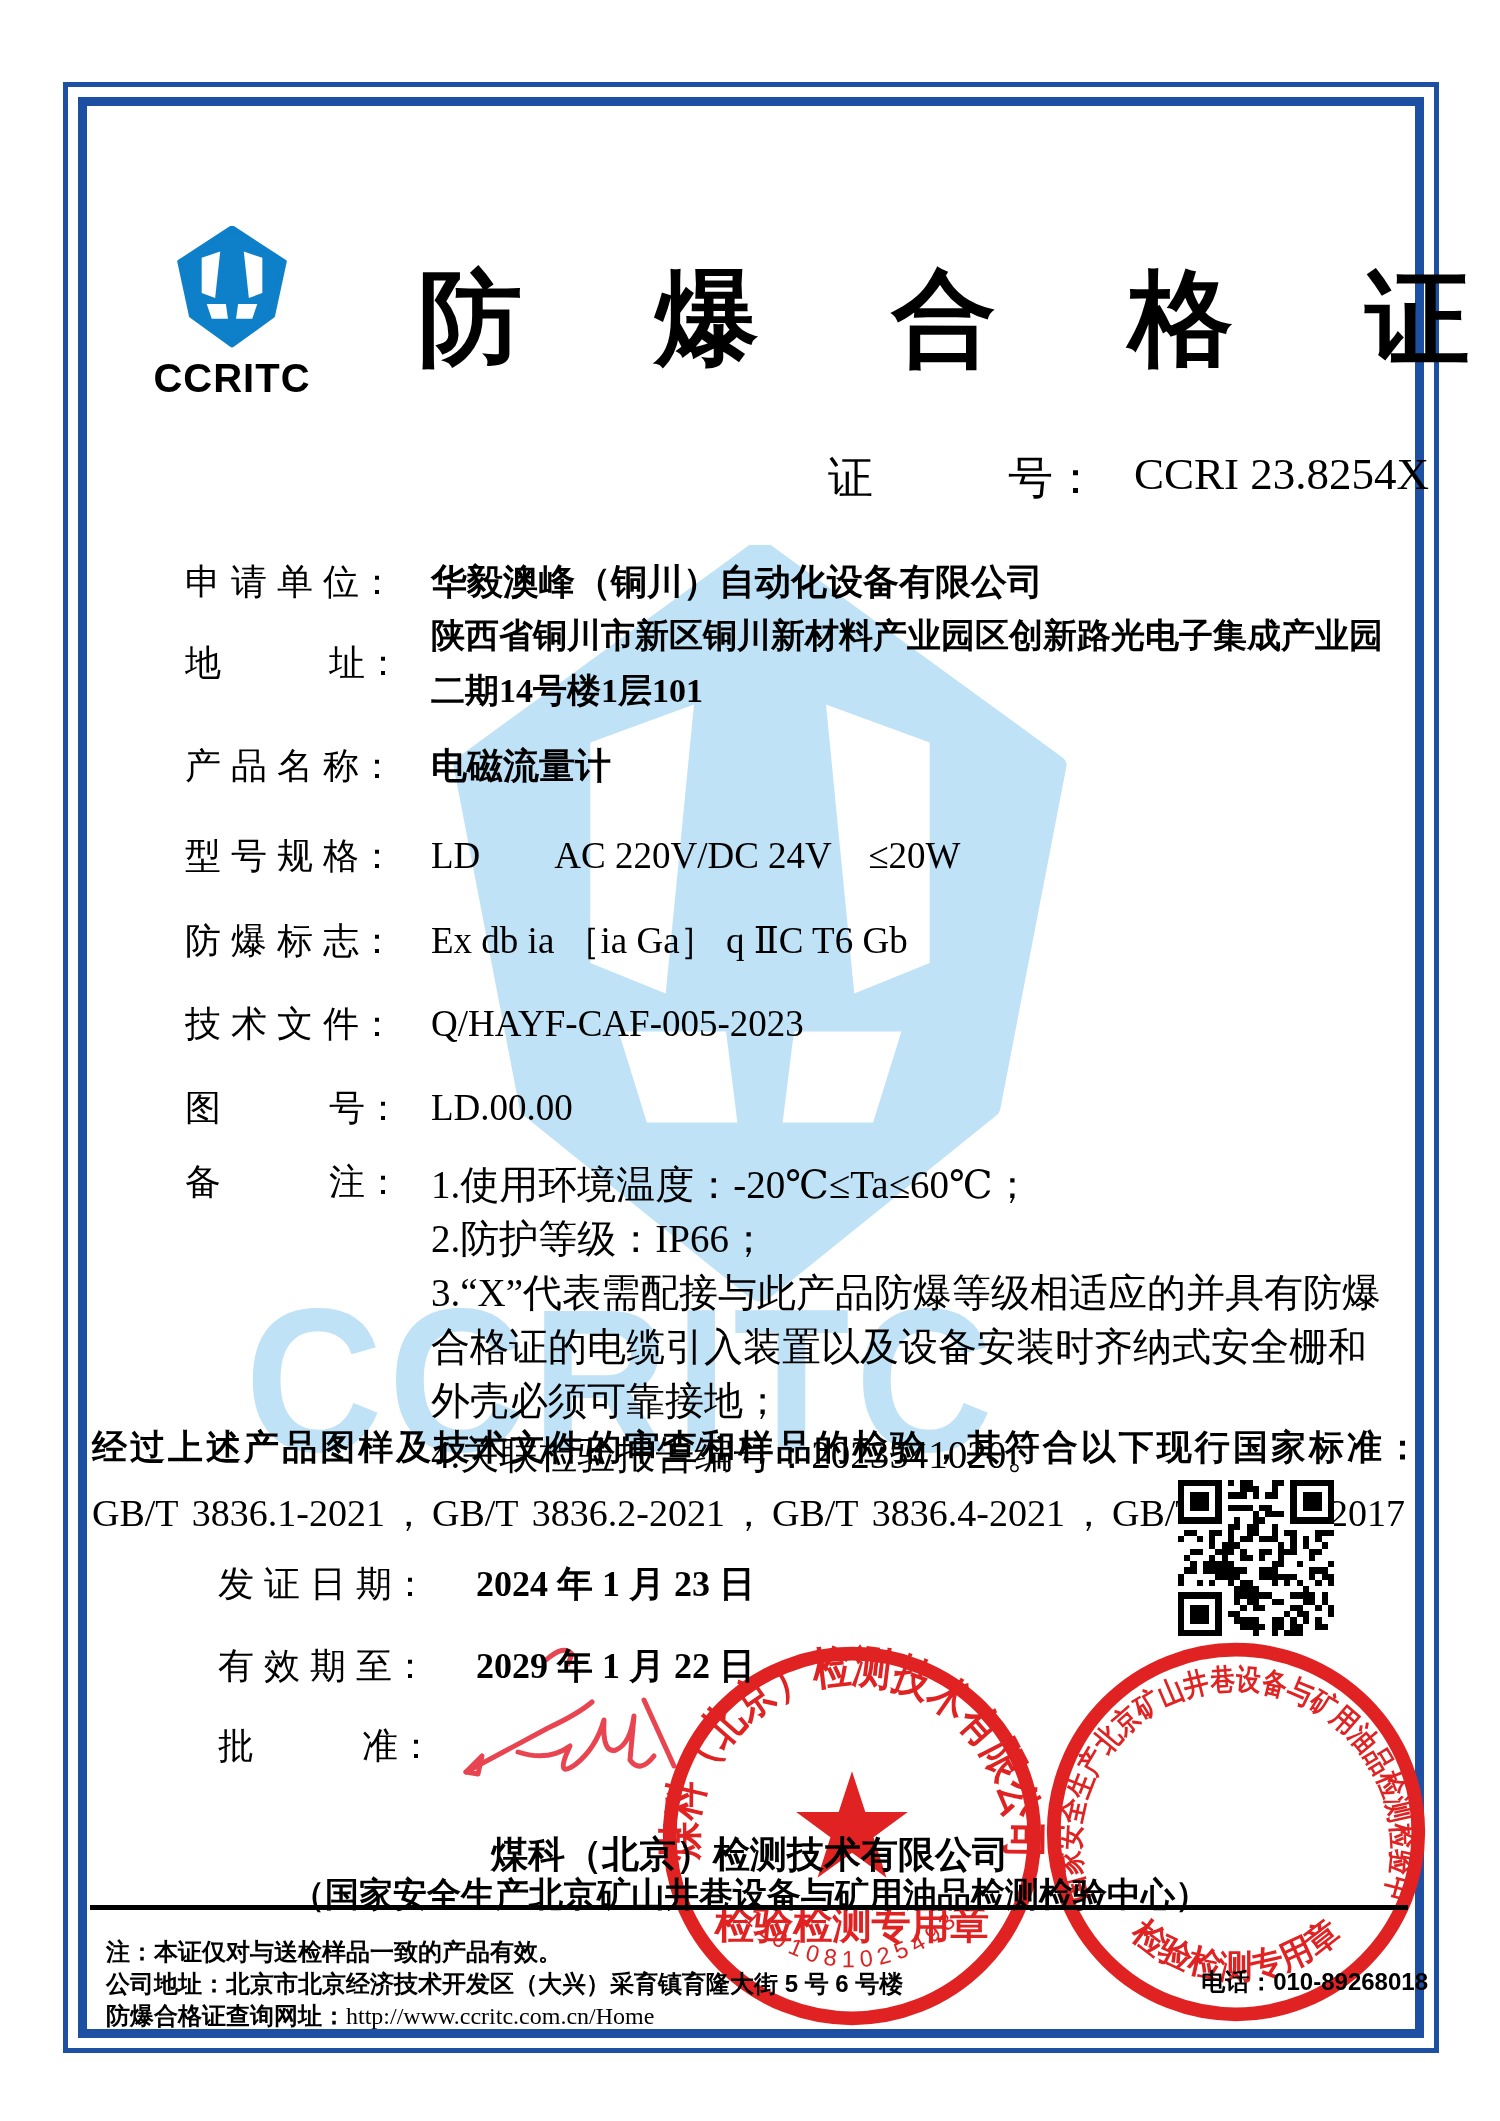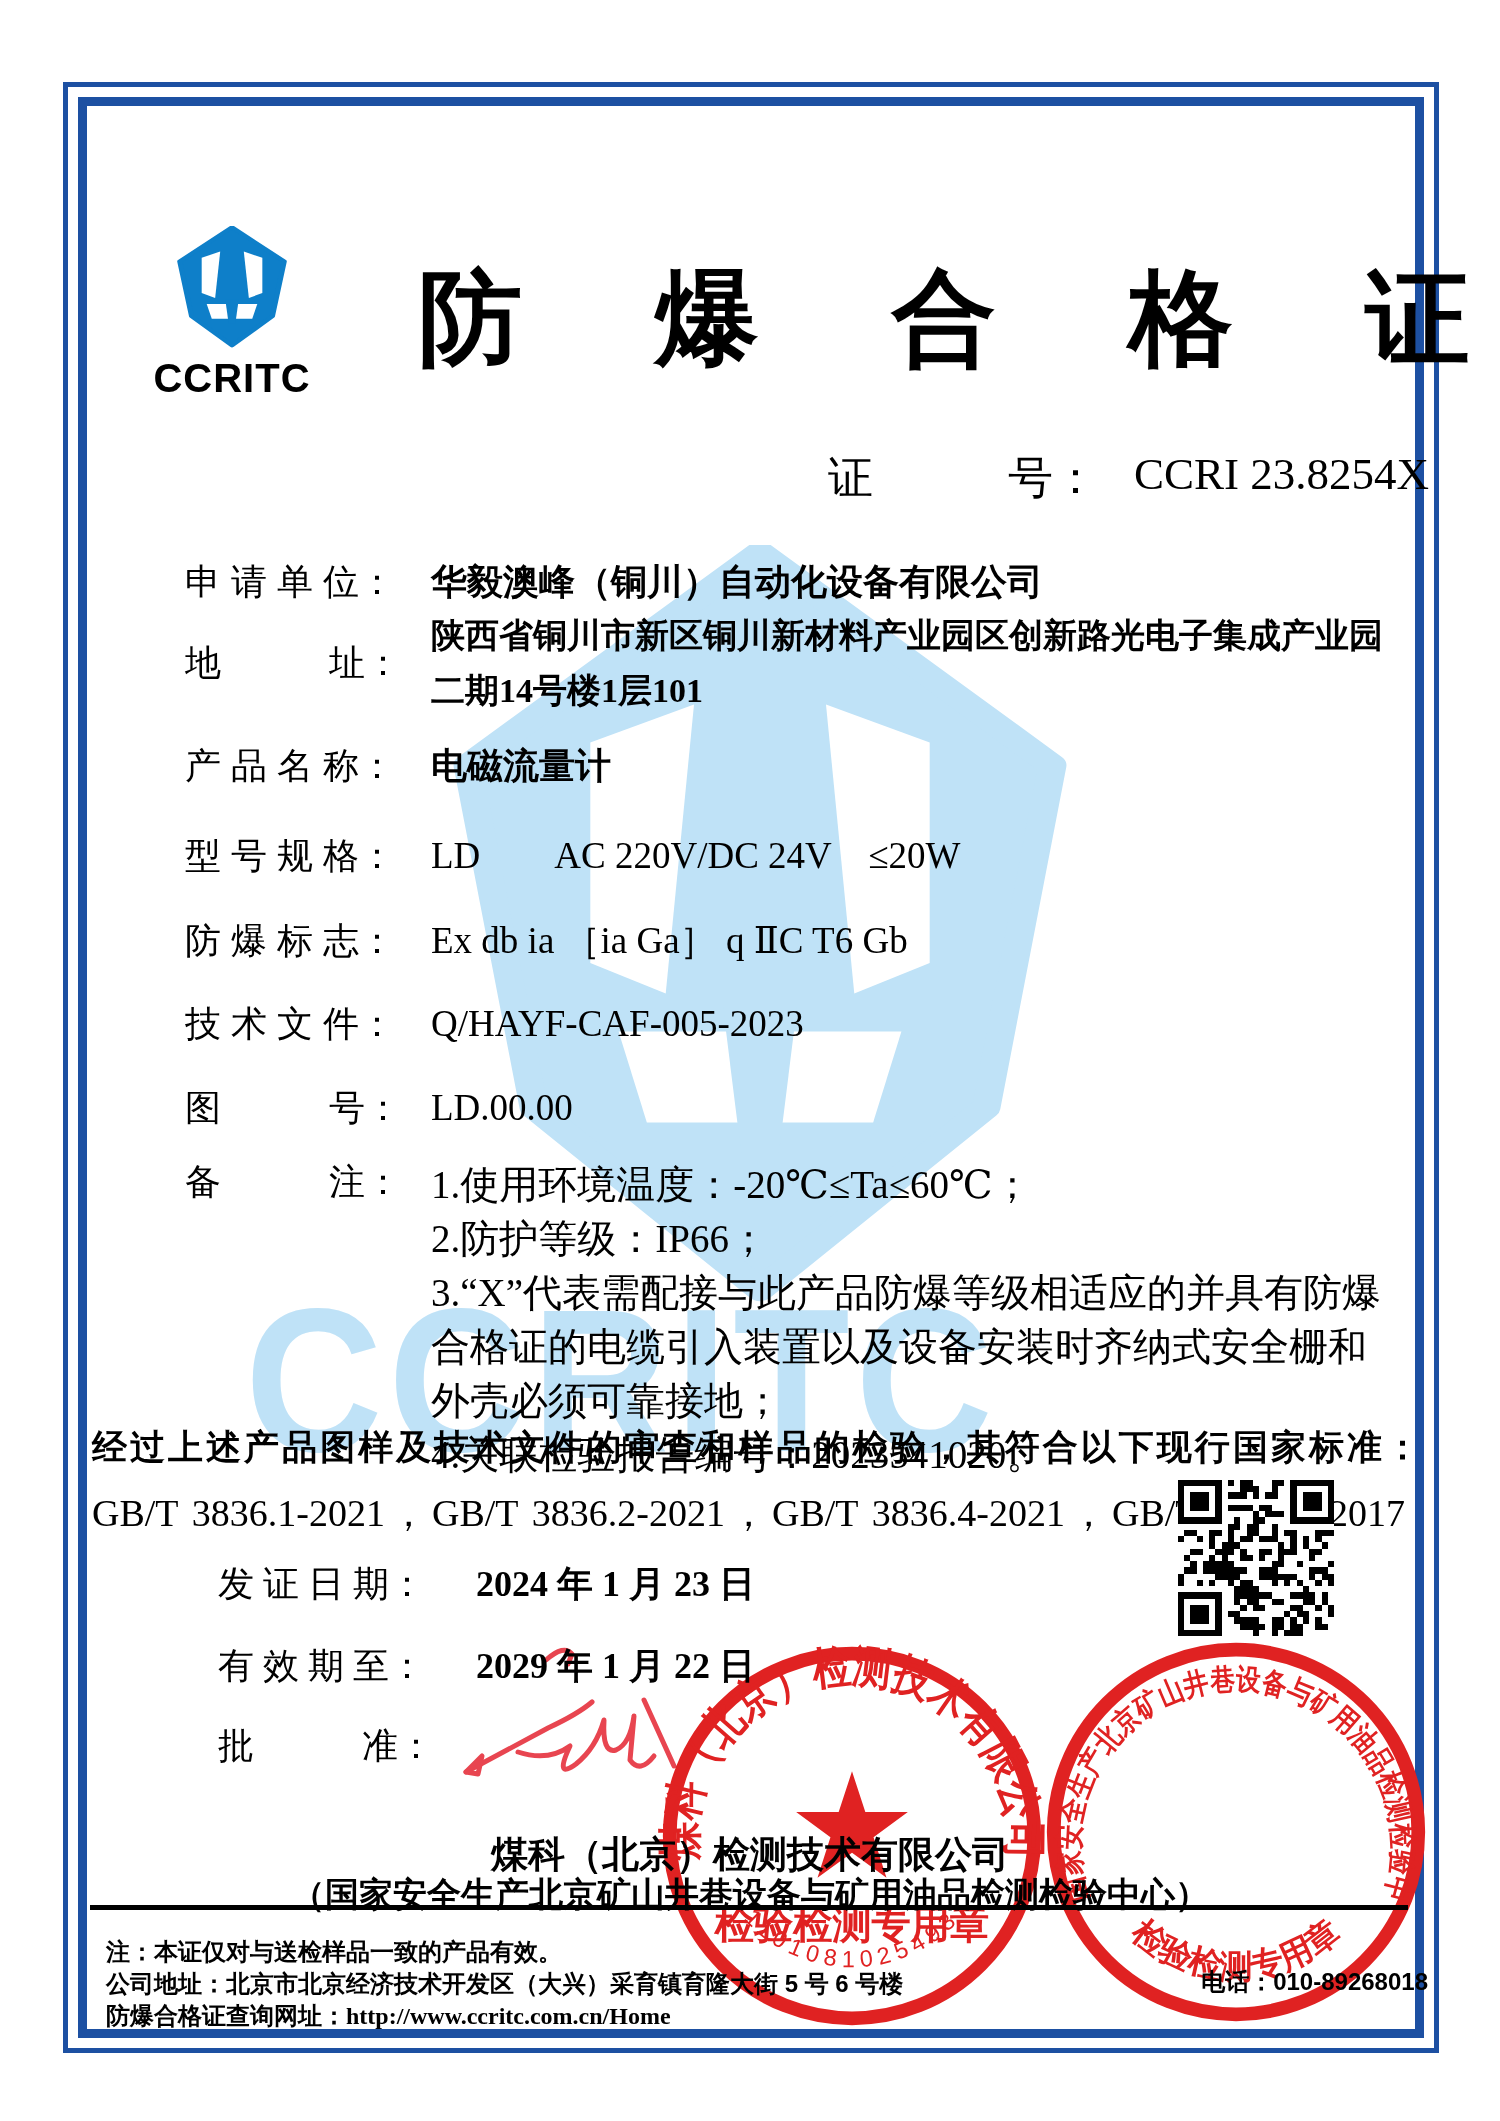--- a/index.html
+++ b/index.html
@@ -46,38 +46,38 @@
   .conclusion{
     position:absolute;left:92px;right:80px;top:1424px;
     font-family:"Liberation Sans","DejaVu Sans",sans-serif;font-weight:bold;font-size:35px;
     text-align:justify;text-align-last:justify;
   }
   .standards{
     position:absolute;left:92px;right:95px;top:1488px;font-size:38px;
     text-align:justify;text-align-last:justify;white-space:normal;
   }
   .drow{position:absolute;left:218px;display:flex;align-items:baseline;}
-  .dlabel{flex:0 0 222px;font-family:Liberation Serif, serif;font-size:36px;white-space:pre;}
+  .dlabel{flex:0 0 222px;font-family:Liberation Sans, sans-serif;font-size:36px;white-space:pre;}
   .dvalue{margin-left:36px;font-size:36px;font-weight:bold;white-space:pre;}
   .qr{position:absolute;left:1178px;top:1480px;width:156px;height:156px;}
   .signature{position:absolute;left:448px;top:1622px;width:290px;height:185px;mix-blend-mode:multiply;z-index:4;}
   .issuer1{
     position:absolute;left:0;right:0;top:1830px;text-align:center;
     font-family:"Liberation Sans","DejaVu Sans",sans-serif;font-weight:bold;font-size:37px;
   }
   .issuer2{
     position:absolute;left:0;right:0;top:1872px;text-align:center;
     font-family:"Liberation Sans","DejaVu Sans",sans-serif;font-weight:bold;font-size:34px;
   }
   .black-rule{position:absolute;left:90px;right:92px;top:1905px;height:5px;background:#000;}
   .footer{
     position:absolute;left:106px;top:1936px;right:95px;
     font-family:"Liberation Sans","DejaVu Sans",sans-serif;font-weight:bold;font-size:24px;line-height:32px;
   }
-  .footer .url{font-family:"Liberation Serif","DejaVu Serif",serif;font-weight:bold;}
+  .footer .url{font-family:"Liberation Serif","DejaVu Serif",serif;font-weight:normal;}
   .phone{
     position:absolute;right:72px;top:1966px;
     font-family:"Liberation Sans","DejaVu Sans",sans-serif;font-weight:bold;font-size:24px;
   }
   .seal{position:absolute;mix-blend-mode:multiply;z-index:5;}
   .seal1{left:656px;top:1640px;width:392px;height:392px;}
   .seal2{left:1040px;top:1636px;width:392px;height:392px;}
 </style>
 </head>
 <body>

